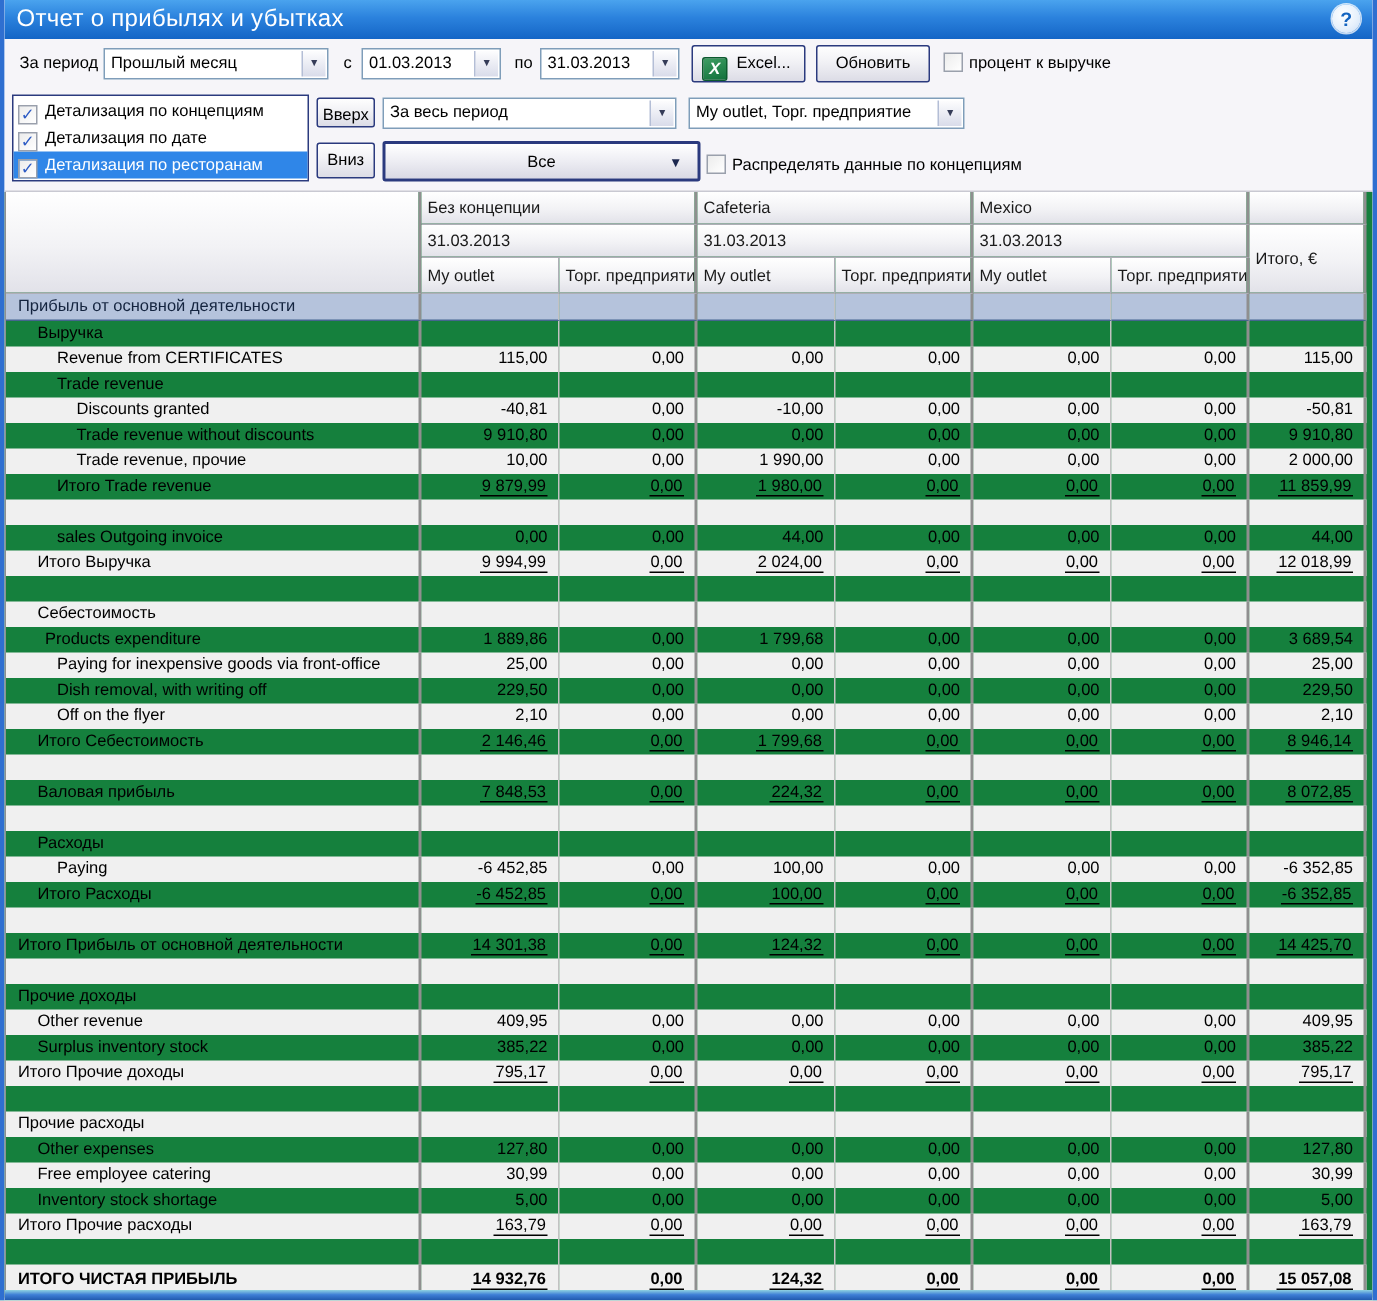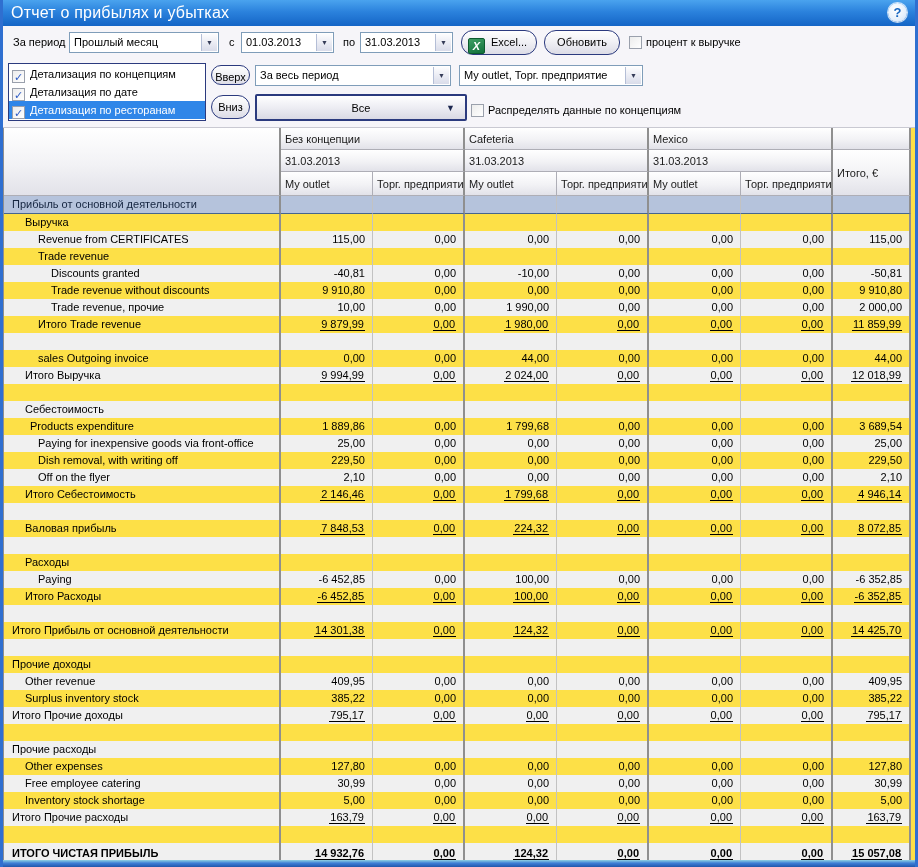--- a/index.html
+++ b/index.html
@@ -24,21 +24,21 @@
 
   .lbl-static { position:absolute; color:#000; line-height:21px; }
 
   .combo { position:absolute; height:21px; background:#fff; border:1px solid #7f9db9; }
   .combo .val { position:absolute; left:4px; right:20px; top:0; line-height:19px; white-space:nowrap; overflow:hidden; }
   .combo .arr { position:absolute; top:1px; right:1px; bottom:1px; width:16px;
                 background:linear-gradient(180deg,#fdfdfe,#d9dcea);
                 border-left:1px solid #b4bed6; color:#353c58; font-size:7px;
                 display:flex; align-items:center; justify-content:center; }
 
-  .btn { position:absolute; border:1px solid #2b3a7e; border-radius:12px;
+  .btn { position:absolute; border:1px solid #2b3a7e; border-radius:2px;
          background:linear-gradient(180deg,#fefefe 0%,#f1f1f5 45%,#dcdce6 100%);
          text-align:center; cursor:pointer; color:#000; }
 
   .cb-box { display:inline-block; width:13px; height:13px; border:1px solid #9aa0ac; vertical-align:-3px;
             background:linear-gradient(135deg,#ececec,#ffffff); margin-right:4px;
             text-align:center; line-height:12px; font-size:11px; font-weight:bold; color:#2d5bc4; }
 
   .checklist { position:absolute; left:5px; top:3px; width:198px; height:58px;
                background:#fff; border:1px solid #2b3a7e; padding:1px 0; }
   .chk-item { height:18px; line-height:18px; padding-left:3px; white-space:nowrap; cursor:default; }
@@ -49,21 +49,21 @@
              background:linear-gradient(180deg,#ffffff 0%,#ededf3 50%,#d9d9e4 100%);
              display:flex; align-items:center; justify-content:center; cursor:pointer; }
   .all-btn .caret { position:absolute; right:10px; font-size:9px; color:#1c274f; }
 
   .excel-ico { display:inline-block; width:17px; height:16px; border-radius:2px; vertical-align:-4px;
                background:linear-gradient(160deg,#3f9e64,#11713b); border:1px solid #0c5a2e;
                color:#fff; font-weight:bold; font-style:italic; font-size:11px; text-align:center; line-height:15px;
                margin-right:6px; }
 
   
-  .report-wrap { position:relative; background:#fde047; }
+  .report-wrap { position:relative; background:#15803d; }
   table.report { border-collapse:separate; border-spacing:0; table-layout:fixed; width:908px;
                  margin-left:0; border-left:1px solid #8f8f8f; }
   table.report th, table.report td { overflow:hidden; white-space:nowrap; }
 
   thead th { background:linear-gradient(180deg,#ffffff 0%,#f2f2f5 55%,#e2e2e9 100%);
              font-weight:normal; text-align:left; padding:0 4px; color:#1a1a1a;
              border-right:1px solid #aeaeb6; border-bottom:1px solid #aeaeb6; height:22px; }
   thead tr.r3 th { height:24px; }
   thead th.dark-r { border-right:2px solid #8f8f8f; }
   thead th.corner { border-right:2px solid #8f8f8f; }
@@ -357,21 +357,21 @@
             <td class="val c6">2,10</td>
           </tr>
           <tr class="r-total">
             <td class="lbl" style="padding-left: 21px;">Итого Себестоимость</td>
             <td class="val c0"><span class="ul">2 146,46</span></td>
             <td class="val c1"><span class="ul">0,00</span></td>
             <td class="val c2"><span class="ul">1 799,68</span></td>
             <td class="val c3"><span class="ul">0,00</span></td>
             <td class="val c4"><span class="ul">0,00</span></td>
             <td class="val c5"><span class="ul">0,00</span></td>
-            <td class="val c6"><span class="ul">4 946,14</span></td>
+            <td class="val c6"><span class="ul">8 946,14</span></td>
           </tr>
           <tr class="r-empty stripe">
             <td class="lbl" style="padding-left: 8px;"></td>
             <td class="val c0"></td>
             <td class="val c1"></td>
             <td class="val c2"></td>
             <td class="val c3"></td>
             <td class="val c4"></td>
             <td class="val c5"></td>
             <td class="val c6"></td>

